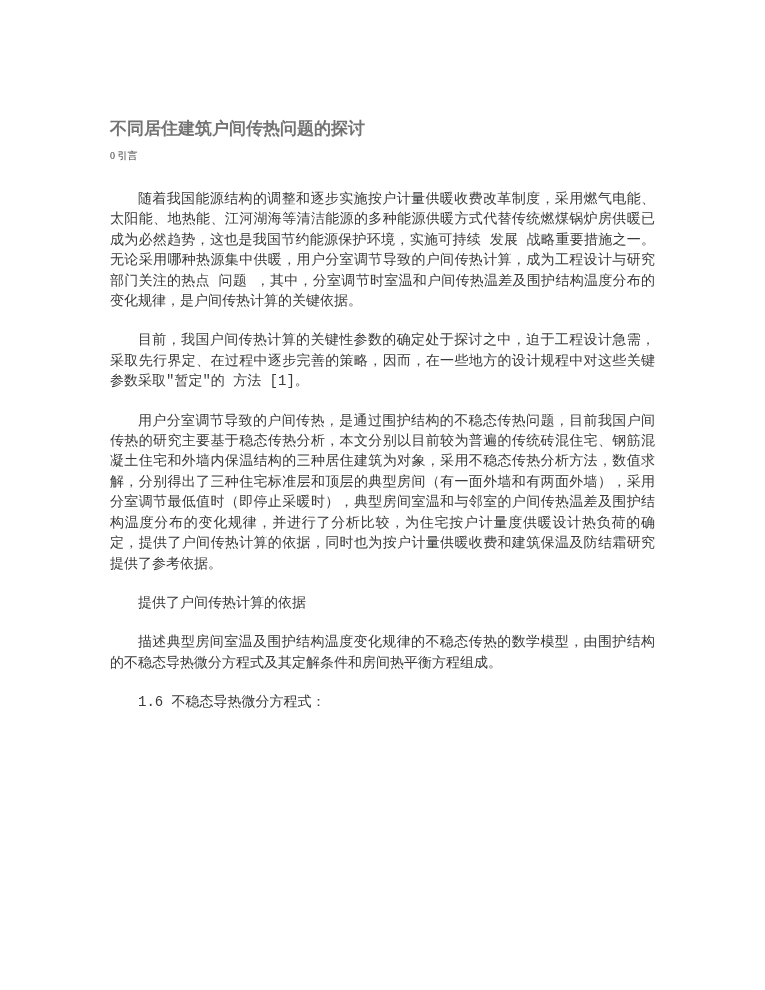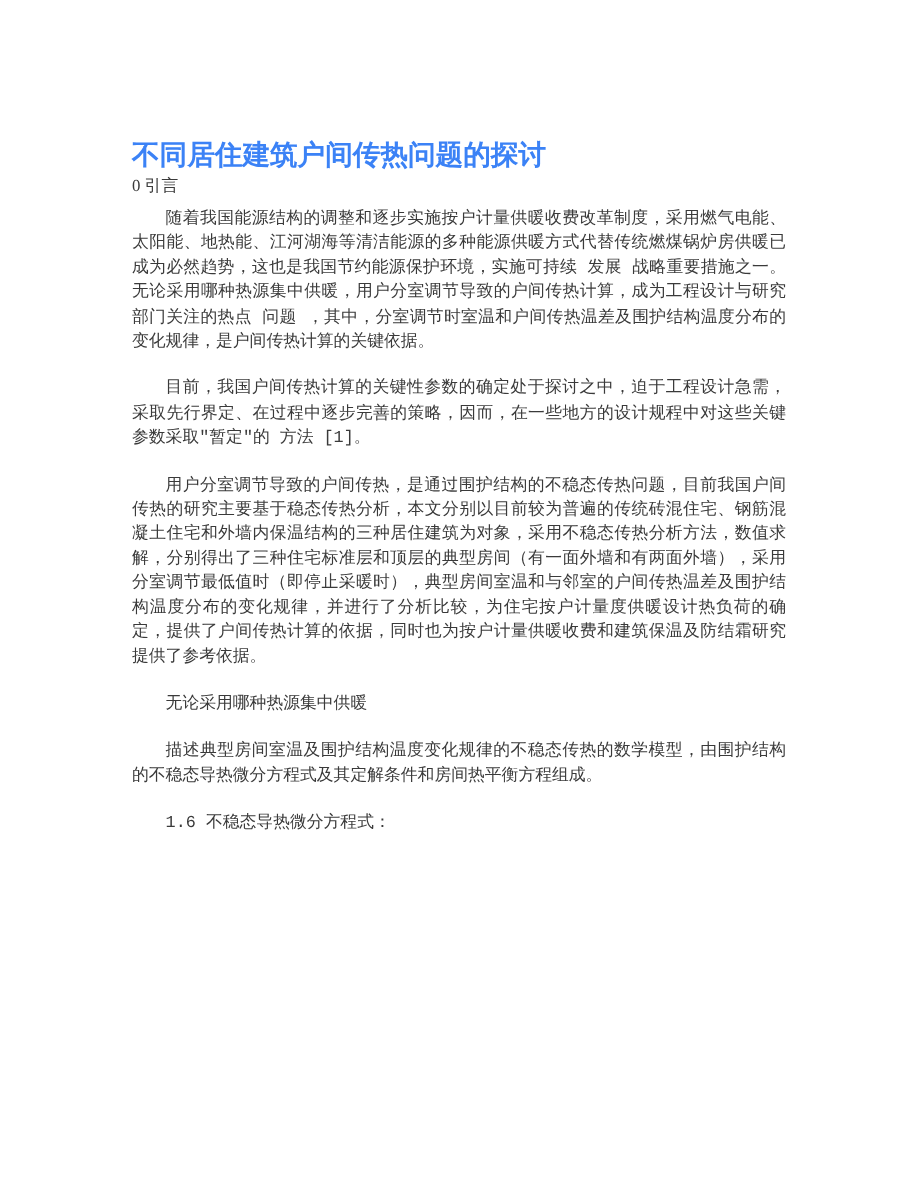--- a/index.html
+++ b/index.html
@@ -14,29 +14,29 @@
     background: #ffffff;
     box-sizing: border-box;
     padding: 118px 110px 0 110px;
     overflow: hidden;
     font-family: "Liberation Serif", "DejaVu Serif", serif;
     color: #3a3a3a;
   }
   .doc-title {
     margin: 0 0 6px 0;
     font-family: "Liberation Sans", "DejaVu Sans", sans-serif;
-    font-size: 23px;
+    font-size: 17px;
     line-height: 22px;
     font-weight: 700;
-    color: #3b82f6;
+    color: #737373;
   }
   .section-label {
-    font-size: 14px;
+    font-size: 10px;
     line-height: 20px;
-    margin: 0 0 7px 0;
+    margin: 0 0 23px 0;
     color: #3a3a3a;
   }
   .para {
     font-size: 14px;
     line-height: 20.4px;
     margin: 0 0 19px 0;
     text-indent: 2em;
     text-align: justify;
     color: #3a3a3a;
     letter-spacing: 0;
@@ -50,19 +50,19 @@
   <h1 class="doc-title">不同居住建筑户间传热问题的探讨</h1>
 
   <div class="section-label">0 引言</div>
 
   <p class="para">随着我国能源结构的调整和逐步实施按户计量供暖收费改革制度，采用燃气电能、太阳能、地热能、江河湖海等清洁能源的多种能源供暖方式代替传统燃煤锅炉房供暖已成为必然趋势，这也是我国节约能源保护环境，实施可持续 发展 战略重要措施之一。无论采用哪种热源集中供暖，用户分室调节导致的户间传热计算，成为工程设计与研究部门关注的热点 问题 ，其中，分室调节时室温和户间传热温差及围护结构温度分布的变化规律，是户间传热计算的关键依据。</p>
 
   <p class="para">目前，我国户间传热计算的关键性参数的确定处于探讨之中，迫于工程设计急需，采取先行界定、在过程中逐步完善的策略，因而，在一些地方的设计规程中对这些关键参数采取"暂定"的 方法 [1]。</p>
 
   <p class="para">用户分室调节导致的户间传热，是通过围护结构的不稳态传热问题，目前我国户间传热的研究主要基于稳态传热分析，本文分别以目前较为普遍的传统砖混住宅、钢筋混凝土住宅和外墙内保温结构的三种居住建筑为对象，采用不稳态传热分析方法，数值求解，分别得出了三种住宅标准层和顶层的典型房间（有一面外墙和有两面外墙），采用分室调节最低值时（即停止采暖时），典型房间室温和与邻室的户间传热温差及围护结构温度分布的变化规律，并进行了分析比较，为住宅按户计量度供暖设计热负荷的确定，提供了户间传热计算的依据，同时也为按户计量供暖收费和建筑保温及防结霜研究提供了参考依据。</p>
 
-  <p class="para">无论采用哪种热源集中供暖</p>
+  <p class="para">提供了户间传热计算的依据</p>
 
   <p class="para">描述典型房间室温及围护结构温度变化规律的不稳态传热的数学模型，由围护结构的不稳态导热微分方程式及其定解条件和房间热平衡方程组成。</p>
 
   <p class="para">1.6 不稳态导热微分方程式：</p>
 
 </div>
 
 </body></html>

